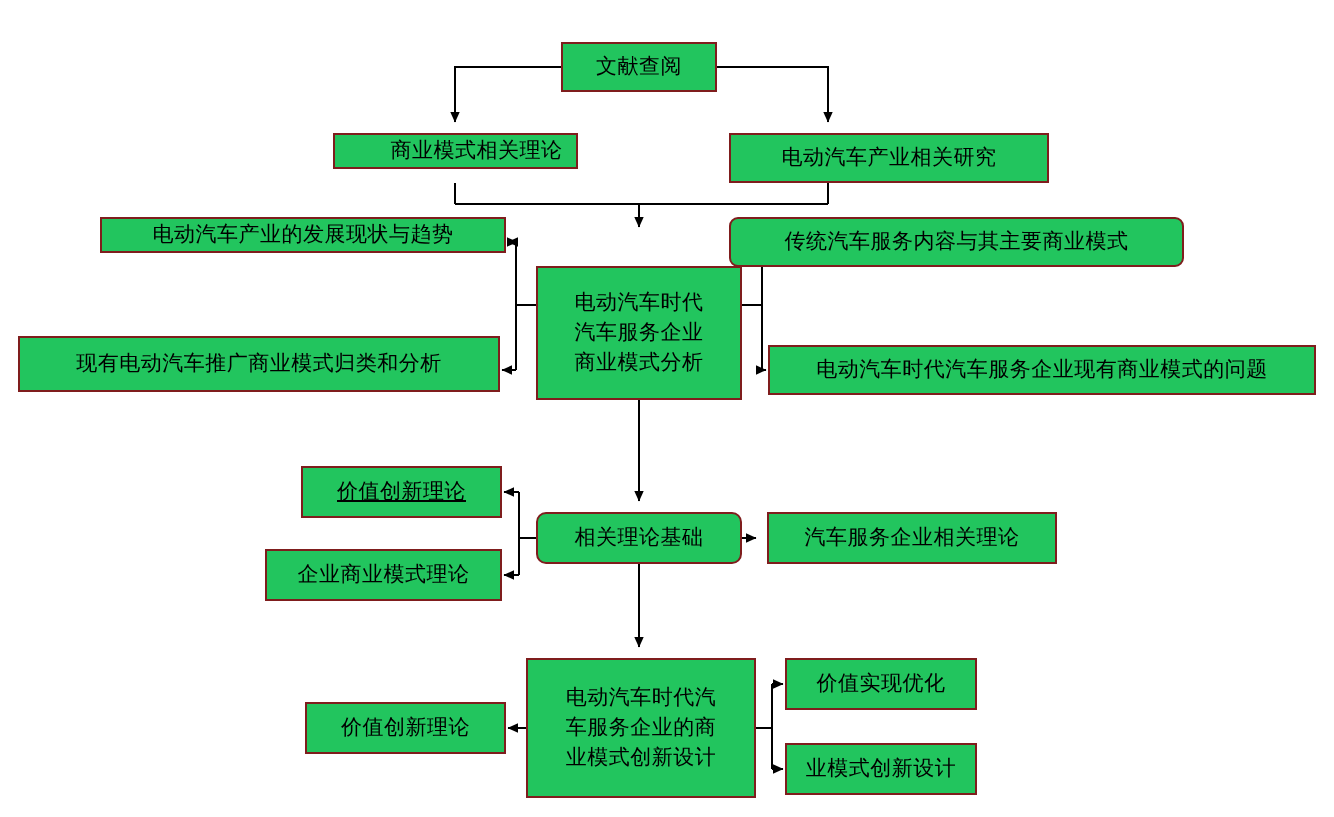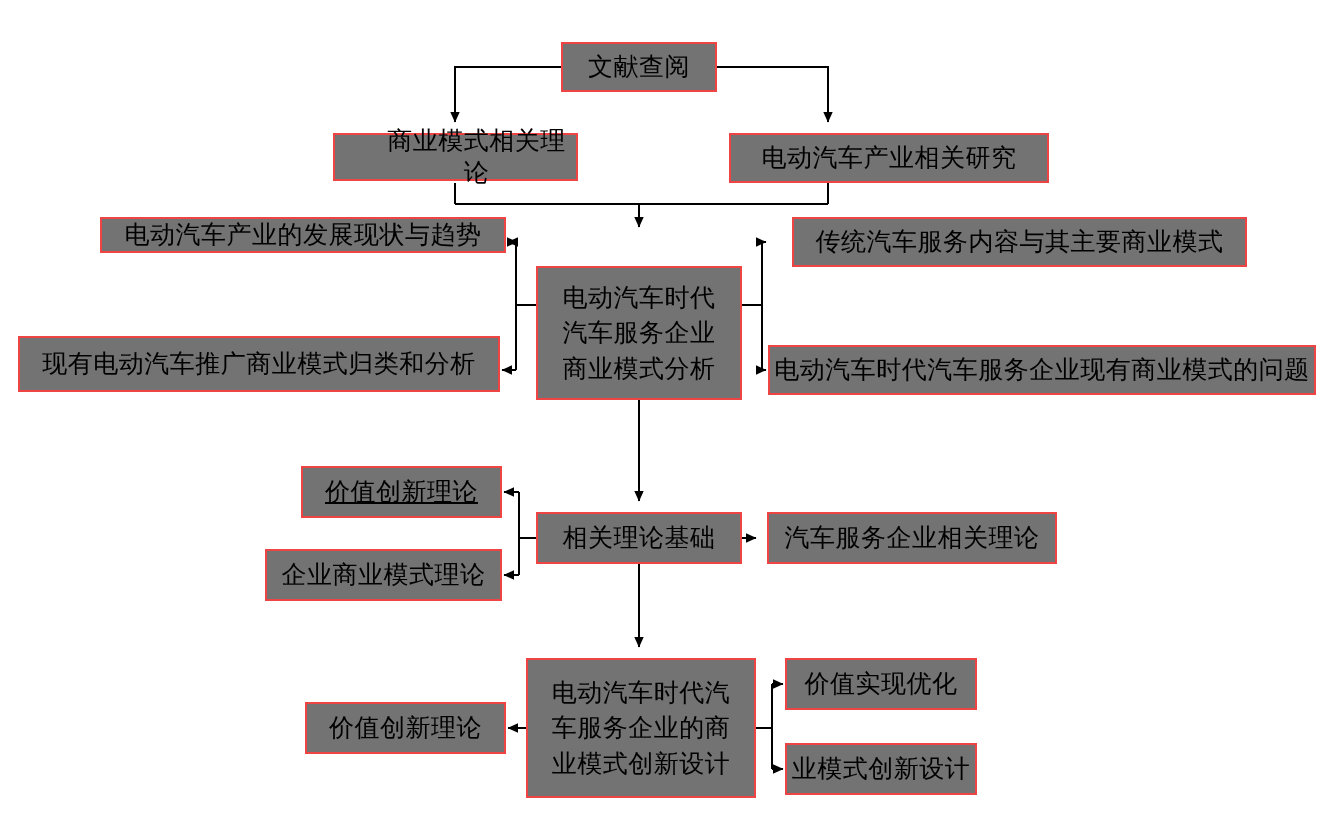--- a/index.html
+++ b/index.html
@@ -22,29 +22,29 @@
     position: absolute;
     left: 0;
     top: 0;
     width: 1334px;
     height: 817px;
     pointer-events: none;
   }
   .node {
     position: absolute;
     box-sizing: border-box;
-    border: 2px solid #ef4444;
-    background: #737373;
+    border: 2px solid #7f1d1d;
+    background: #22c55e;
     display: flex;
     align-items: center;
     justify-content: center;
     text-align: center;
     color: #000000;
     font-family: "DejaVu Sans", "Liberation Sans", sans-serif;
-    font-size: 25px;
+    font-size: 21px;
     line-height: 1.30;
     letter-spacing: 0.5px;
     white-space: pre-line;
     z-index: 2;
   }
   .node.multiline {
     line-height: 1.42;
   }
 </style>
 </head>
@@ -129,30 +129,30 @@
       <path d="M517,728 L508,728" marker-end="url(#arrow-l)"></path>
 
       <path d="M772,684 L783,684" marker-end="url(#arrow-r)"></path>
 
       <path d="M772,769 L783,769" marker-end="url(#arrow-r)"></path>
     </g>
   </svg>
 
   <div id="node-layer">
       <div class="node" style="left: 561px; top: 42px; width: 156px; height: 50px;">文献查阅</div>
-      <div class="node" style="left: 333px; top: 133px; width: 245px; height: 48px; padding-left: 42px;">商业模式相关理论</div>
+      <div class="node" style="left: 333px; top: 133px; width: 245px; height: 36px; padding-left: 42px;">商业模式相关理论</div>
       <div class="node" style="left: 729px; top: 133px; width: 320px; height: 50px;">电动汽车产业相关研究</div>
       <div class="node multiline" style="left: 536px; top: 238px; width: 206px; height: 134px; margin-top: 28px;">电动汽车时代
 汽车服务企业
 商业模式分析</div>
       <div class="node" style="left: 100px; top: 217px; width: 406px; height: 36px;">电动汽车产业的发展现状与趋势</div>
-      <div class="node" style="left: 792px; top: 217px; width: 455px; height: 50px;">传统汽车服务内容与其主要商业模式</div>
+      <div class="node" style="left: 729px; top: 217px; width: 455px; height: 50px; border-radius: 9px;">传统汽车服务内容与其主要商业模式</div>
       <div class="node" style="left: 18px; top: 336px; width: 482px; height: 56px;">现有电动汽车推广商业模式归类和分析</div>
       <div class="node" style="left: 768px; top: 345px; width: 548px; height: 50px;">电动汽车时代汽车服务企业现有商业模式的问题</div>
-      <div class="node" style="left: 536px; top: 512px; width: 206px; height: 52px;">相关理论基础</div>
+      <div class="node" style="left: 536px; top: 512px; width: 206px; height: 52px; border-radius: 10px;">相关理论基础</div>
       <div class="node" style="left: 301px; top: 466px; width: 201px; height: 52px; text-decoration: underline;">价值创新理论</div>
       <div class="node" style="left: 265px; top: 549px; width: 237px; height: 52px;">企业商业模式理论</div>
       <div class="node" style="left: 767px; top: 512px; width: 290px; height: 52px;">汽车服务企业相关理论</div>
       <div class="node multiline" style="left: 526px; top: 658px; width: 230px; height: 140px;">电动汽车时代汽
 车服务企业的商
 业模式创新设计</div>
       <div class="node" style="left: 305px; top: 702px; width: 201px; height: 52px;">价值创新理论</div>
       <div class="node" style="left: 785px; top: 658px; width: 192px; height: 52px;">价值实现优化</div>
       <div class="node" style="left: 785px; top: 743px; width: 192px; height: 52px;">业模式创新设计</div>
     </div>

